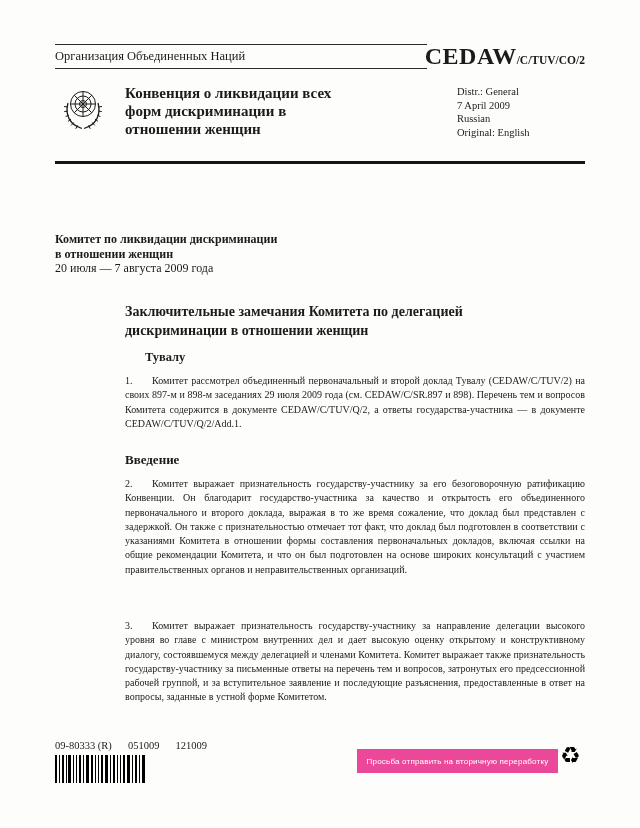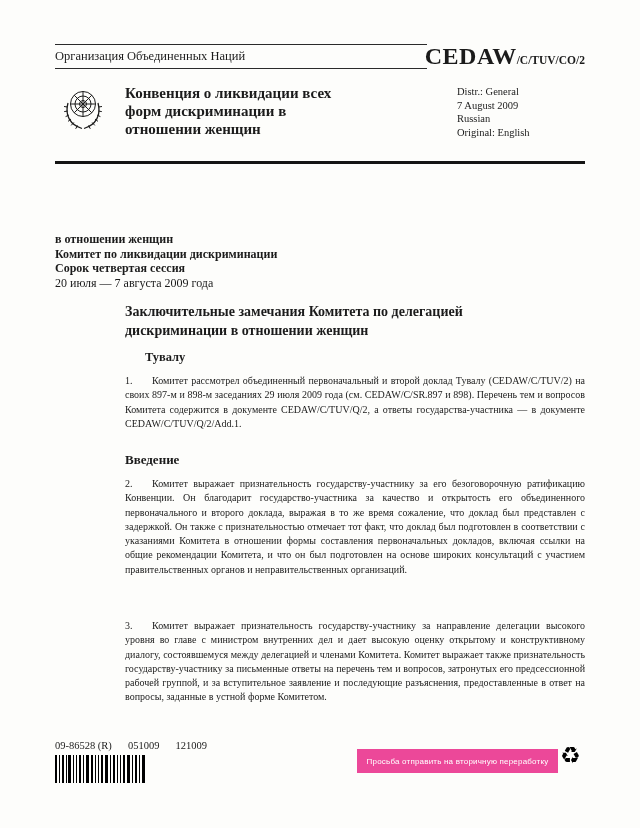--- a/index.html
+++ b/index.html
@@ -91,48 +91,47 @@
       <path d="M35.2 40.5 l2.6 2.9"></path>
       <path d="M31.5 43.5 l1.8 3.3"></path>
     </g>
   </svg>
 </div>
 
 <div class="abs conv-title">Конвенция о ликвидации всех форм дискриминации в отношении женщин</div>
 
 <div class="abs distr-block">
   <div>Distr.: General</div>
-  <div>7 August 2009</div>
+  <div>7 April 2009</div>
   <div>Russian</div>
   <div>Original: English</div>
 </div>
 
 <div class="abs rule-thick"></div>
 
 <div class="abs committee">
+  <div class="b">Комитет по ликвидации дискриминации</div>
   <div class="b">в отношении женщин</div>
-  <div class="b">Комитет по ликвидации дискриминации</div>
-  <div class="b">Сорок четвертая сессия</div>
   <div>20 июля — 7 августа 2009 года</div>
 </div>
 
 <div class="abs doc-title">Заключительные замечания Комитета по делегацией дискриминации в отношении женщин</div>
 
 <div class="abs country">Тувалу</div>
 
 <p class="abs para para-1"><span class="pnum">1.</span><span>Комитет рассмотрел объединенный первоначальный и второй доклад Тувалу (CEDAW/C/TUV/2) на своих 897-м и 898-м заседаниях 29 июля 2009 года (см. CEDAW/C/SR.897 и 898). Перечень тем и вопросов Комитета содержится в документе CEDAW/C/TUV/Q/2, а ответы государства-участника — в документе CEDAW/C/TUV/Q/2/Add.1.</span></p>
 
 <div class="abs intro-head">Введение</div>
 
 <p class="abs para para-2"><span class="pnum">2.</span><span>Комитет выражает признательность государству-участнику за его безоговорочную ратификацию Конвенции. Он благодарит государство-участника за качество и открытость его объединенного первоначального и второго доклада, выражая в то же время сожаление, что доклад был представлен с задержкой. Он также с признательностью отмечает тот факт, что доклад был подготовлен в соответствии с указаниями Комитета в отношении формы составления первоначальных докладов, включая ссылки на общие рекомендации Комитета, и что он был подготовлен на основе широких консультаций с участием правительственных органов и неправительственных организаций.</span></p>
 
 <p class="abs para para-3"><span class="pnum">3.</span><span>Комитет выражает признательность государству-участнику за направление делегации высокого уровня во главе с министром внутренних дел и дает высокую оценку открытому и конструктивному диалогу, состоявшемуся между делегацией и членами Комитета. Комитет выражает также признательность государству-участнику за письменные ответы на перечень тем и вопросов, затронутых его предсессионной рабочей группой, и за вступительное заявление и последующие разъяснения, предоставленные в ответ на вопросы, заданные в устной форме Комитетом.</span></p>
 
 <div class="abs footer-codes">
-  <span>09-86528 (R)</span><span>051009</span><span>121009</span>
+  <span>09-80333 (R)</span><span>051009</span><span>121009</span>
 </div>
 
 <div class="abs barcode">
   <svg width="90" height="28" viewBox="0 0 90 28">
     <g fill="#000">
       <rect x="0" y="0" width="2" height="28"></rect>
         <rect x="4" y="0" width="1" height="28"></rect>
       <rect x="7" y="0" width="2" height="28"></rect>
         <rect x="11" y="0" width="1" height="28"></rect>
       <rect x="13" y="0" width="3" height="28"></rect>

